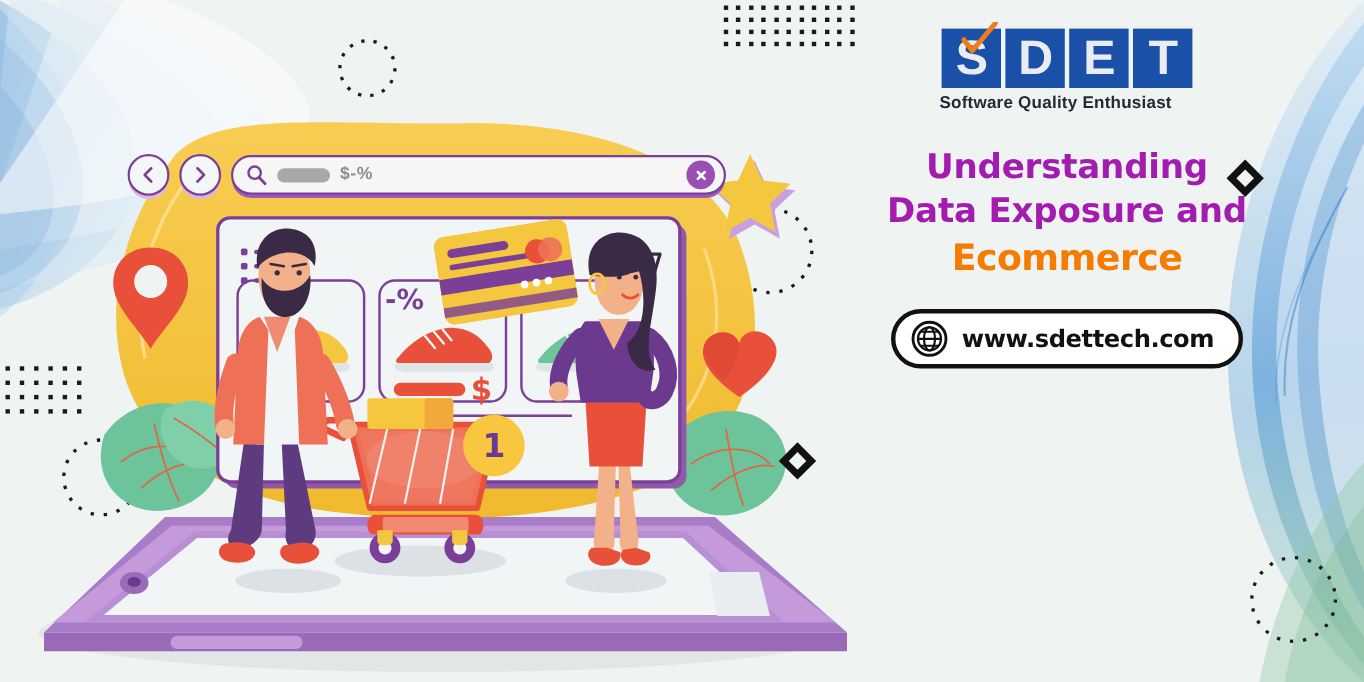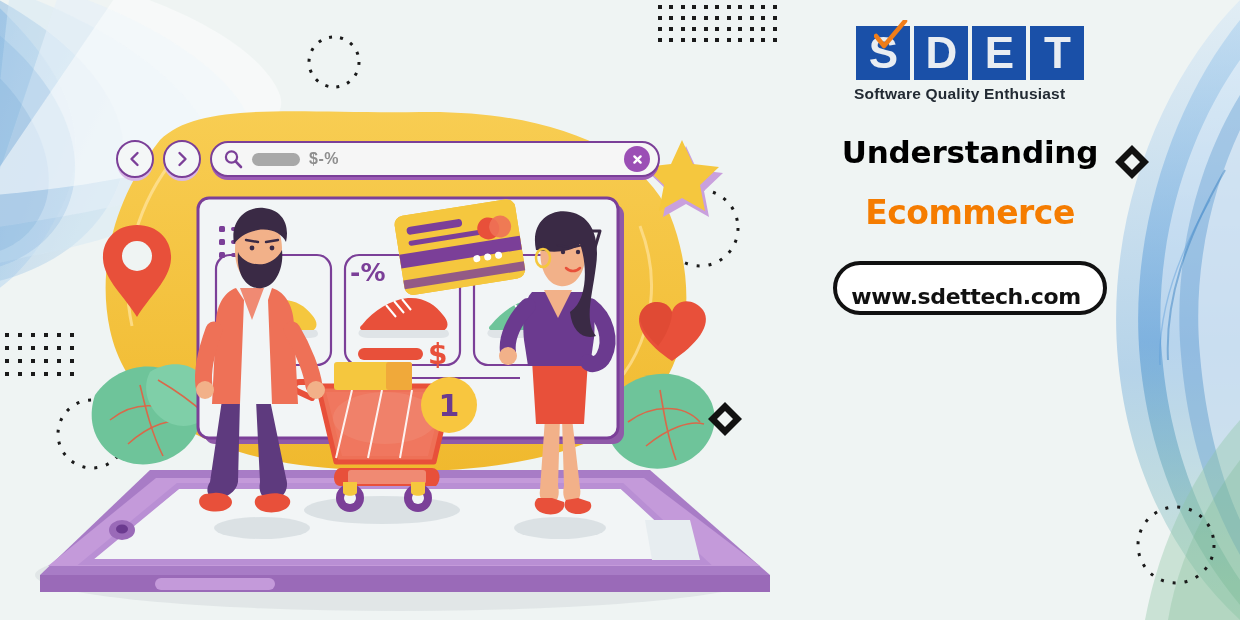--- a/index.html
+++ b/index.html
@@ -67,43 +67,41 @@
   .headline {
     margin-top: 24px;
     text-align: center;
     width: 360px;
   }
   .headline-line {
     font-family: "DejaVu Sans", sans-serif;
     font-size: 31px;
     font-weight: 600;
     line-height: 1.30;
-    color: #000000;
+    color: #a21caf;
     letter-spacing: -0.2px;
     white-space: nowrap;
   }
   .headline-line.accent {
     color: #f57c00;
     font-weight: 700;
     font-size: 33px;
     letter-spacing: -0.5px;
-    margin-top: 20px;
   }
 
   .url-badge {
     margin-top: 26px;
     display: flex;
     align-items: center;
     gap: 12px;
     border: 4px solid #111111;
     border-radius: 32px;
     background: #ffffff;
     padding: 7px 22px 7px 14px;
     height: 54px;
-    flex-direction: column;
   }
   .url-text {
     font-family: "DejaVu Sans", sans-serif;
     font-size: 22px;
     font-weight: 700;
     color: #111111;
     letter-spacing: -0.4px;
   }
   .globe-icon { width: 34px; height: 34px; display: block; }
 
@@ -605,20 +603,21 @@
         </div>
       </div>
       <svg class="logo-check" viewBox="0 0 34 30">
         <path d="M2 16 L10 26 L31 1" stroke="#f07d1a" stroke-width="4.5" fill="none" stroke-linecap="round" stroke-linejoin="round"></path>
       </svg>
       <div class="logo-tagline">Software Quality Enthusiast</div>
     </div>
 
     <div class="headline">
       <div class="headline-line">Understanding</div>
+      <div class="headline-line">Data Exposure and</div>
       <div class="headline-line accent">Ecommerce</div>
     </div>
 
     <div class="url-badge">
       <svg class="globe-icon" viewBox="0 0 34 34">
         <circle cx="17" cy="17" r="15" fill="none" stroke="#111111" stroke-width="2.6"></circle>
         <circle cx="17" cy="17" r="10.5" fill="none" stroke="#111111" stroke-width="2"></circle>
         <ellipse cx="17" cy="17" rx="5" ry="10.5" fill="none" stroke="#111111" stroke-width="2"></ellipse>
         <path d="M6.5 17 L27.5 17" stroke="#111111" stroke-width="2"></path>
         <path d="M8.6 10.6 L25.4 10.6 M8.6 23.4 L25.4 23.4" stroke="#111111" stroke-width="1.8"></path>

